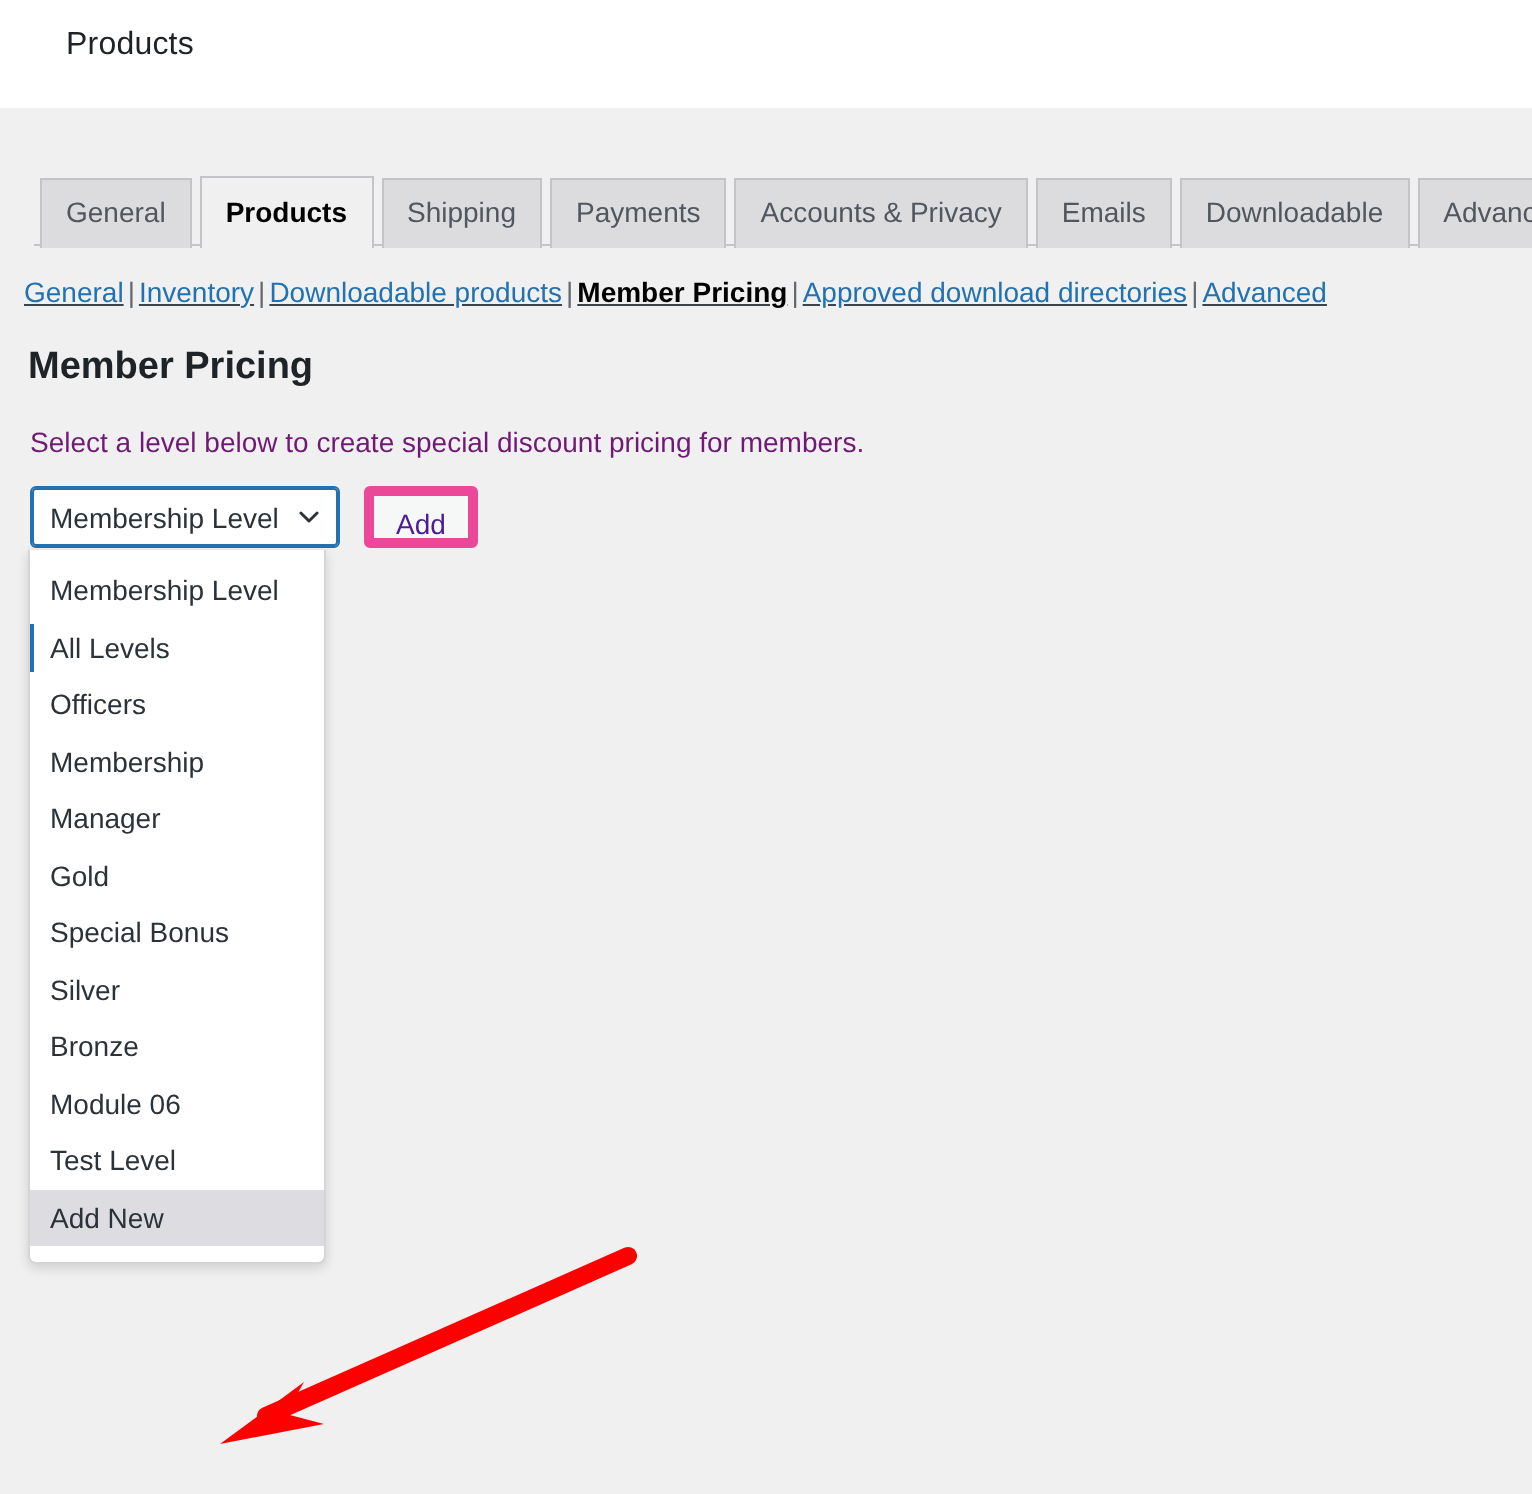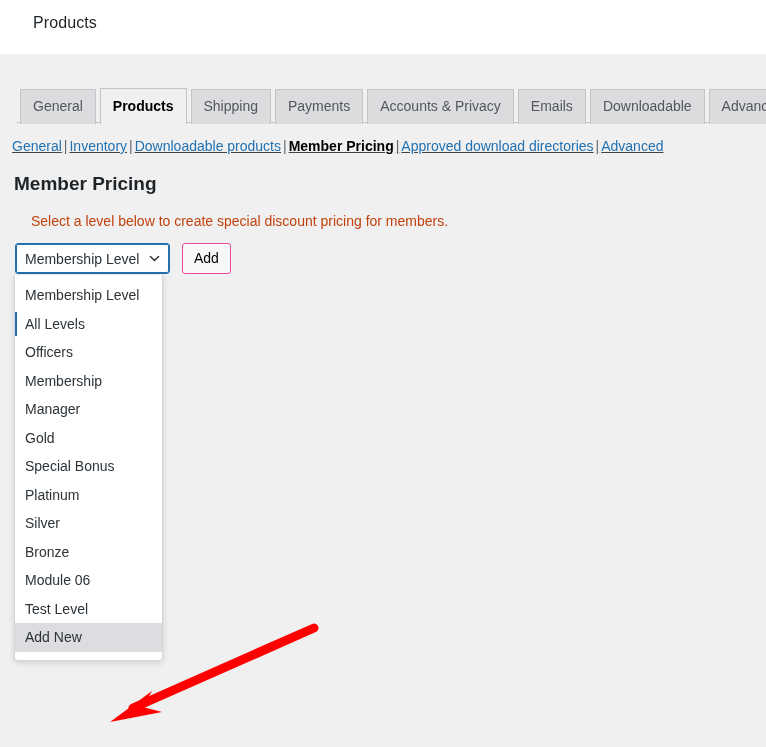--- a/index.html
+++ b/index.html
@@ -118,24 +118,23 @@
     font-weight: 700;
     color: #1d2327;
     margin: 0;
     line-height: 24px;
   }
   .section-desc {
     position: absolute;
     left: 15px;
     top: 212px;
     font-size: 14px;
-    color: #c2410c;
+    color: #701a75;
     line-height: 19px;
     white-space: nowrap;
-    margin-left: 16px;
   }
 
   
   .control-row {
     position: absolute;
     left: 15px;
     top: 243px;
     display: flex;
     align-items: flex-start;
     gap: 12px;
@@ -166,23 +165,23 @@
     flex: 0 0 auto;
     margin-left: 6px;
   }
   .chevron svg { display: block; }
   .add-button {
     box-sizing: border-box;
     height: 31px;
     line-height: 29px;
     padding: 0 11px;
     background: #f6f7f7;
-    border: 1px solid #ec4899;
+    border: 5px solid #ec4899;
     border-radius: 3px;
-    color: #000000;
+    color: #4c1d95;
     font-size: 14px;
     cursor: pointer;
     white-space: nowrap;
   }
 
   
   .dropdown {
     position: absolute;
     left: 14px;
     top: 275px;
@@ -268,21 +267,20 @@
 </div>
 
 <div class="dropdown" id="dropdown-container">
     <div class="dd-item">Membership Level</div>
     <div class="dd-item selected">All Levels</div>
     <div class="dd-item">Officers</div>
     <div class="dd-item">Membership</div>
     <div class="dd-item">Manager</div>
     <div class="dd-item">Gold</div>
     <div class="dd-item">Special Bonus</div>
-    <div class="dd-item">Platinum</div>
     <div class="dd-item">Silver</div>
     <div class="dd-item">Bronze</div>
     <div class="dd-item">Module 06</div>
     <div class="dd-item">Test Level</div>
     <div class="dd-item hover">Add New</div>
   </div>
 
 <svg class="annotation-arrow" viewBox="0 0 766 747" width="766" height="747">
   <g id="arrow-group">
     <line id="arrow-shaft" x1="314" y1="628" x2="133" y2="708" stroke="#ff0000" stroke-width="9" stroke-linecap="round"></line>

